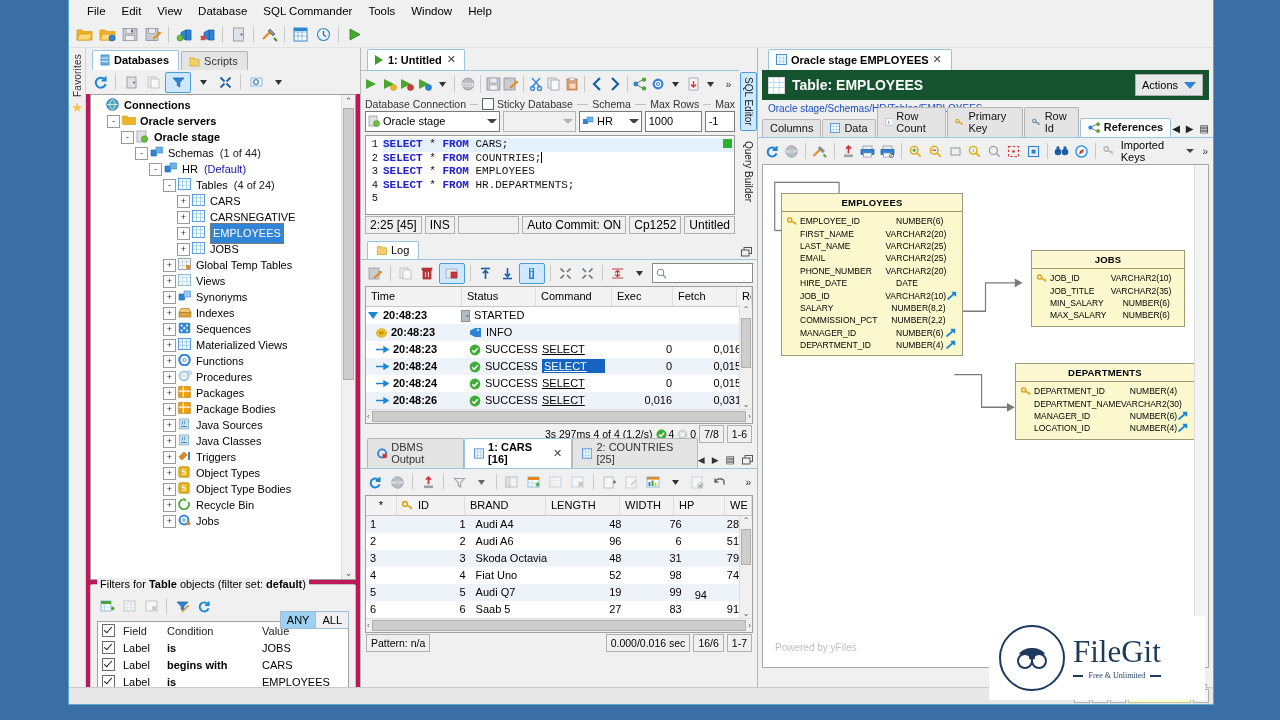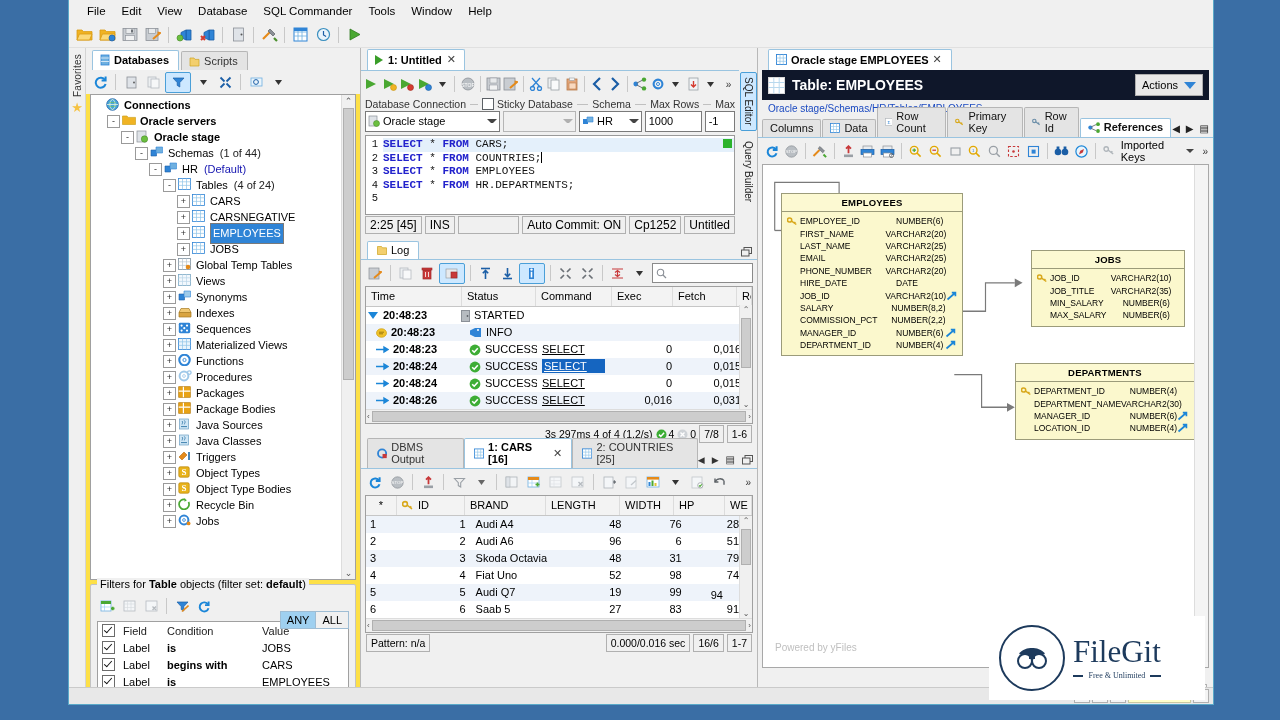--- a/index.html
+++ b/index.html
@@ -32,21 +32,21 @@
   .maintoolbar{height:25px;background:#f0f0f0;display:flex;align-items:center;padding-left:4px;gap:1px;flex:none;border-bottom:1px solid #e0e0e0;}
   .tb-btn{width:22px;height:22px;display:flex;align-items:center;justify-content:center;position:relative;}
   .tb-sep{width:1px;height:16px;background:#c8c8c8;margin:0 3px;}
   
   .body{flex:1;display:flex;min-height:0;background:#f0f0f0;}
   .favstrip{width:16px;background:#f0f0f0;border-right:1px solid #d4d4d4;
      display:flex;flex-direction:column;align-items:center;padding-top:6px;}
   .favstrip .vt{writing-mode:vertical-rl;transform:rotate(180deg);font-size:10px;color:#333;letter-spacing:.2px;}
   .star{margin-top:4px;color:#f5c242;font-size:13px;line-height:1;}
   
-  .leftpanel{width:274px;display:flex;flex-direction:column;background:#fde047;border-right:1px solid #b8b8b8;}
+  .leftpanel{width:274px;display:flex;flex-direction:column;background:#be185d;border-right:1px solid #b8b8b8;}
   .tabstrip{height:22px;display:flex;align-items:flex-end;padding-left:6px;gap:2px;background:#f0f0f0;}
   .tab{display:flex;align-items:center;gap:4px;padding:3px 9px 3px 7px;font-size:11px;
        background:#e4e4e4;border:1px solid #b6b6b6;border-bottom:none;border-radius:2px 2px 0 0;color:#333;}
   .tab.active{background:#fff;font-weight:bold;color:#000;border-color:#9ac4e0;padding-bottom:4px;}
   .minitb{height:24px;display:flex;align-items:center;gap:2px;padding:0 4px;background:#f0f0f0;}
   .mb{width:20px;height:20px;display:flex;align-items:center;justify-content:center;position:relative;}
   .mb.sel{background:#cde8ff;border:1px solid #4a9fd8;border-radius:2px;}
   .treebox{flex:1;margin:0 4px;background:#fff;border:1px solid #a0a0a0;overflow:hidden;position:relative;display:flex;}
   .tree{flex:1;padding:2px 0 0 2px;overflow:hidden;font-size:11px;line-height:16px;}
   .tnode{display:flex;align-items:center;height:16px;white-space:nowrap;}
@@ -129,21 +129,21 @@
   .grow>div{padding-left:5px;height:17px;line-height:17px;overflow:hidden;white-space:nowrap;}
   .grow.alt{background:#eef3fa;}
   .hscroll{height:13px;background:#f0f0f0;border-top:1px solid #ddd;display:flex;align-items:center;justify-content:space-between;padding:0 1px;font-size:8px;color:#555;}
   .hscroll .th{height:9px;background:#cdcdcd;border:1px solid #b0b0b0;}
   .logstatus{height:18px;display:flex;align-items:center;justify-content:flex-end;gap:3px;padding:1px 5px;font-size:10.5px;}
   
   .respanel{margin-top:4px;display:flex;flex-direction:column;}
   .restb{height:24px;display:flex;align-items:center;gap:2px;padding:1px 4px;border-top:1px solid #9ac4e0;background:#f0f0f0;}
   
   .rightpanel{flex:1;display:flex;flex-direction:column;background:#f0f0f0;border-left:1px solid #b8b8b8;min-width:0;}
-  .objhead{height:30px;background:#0f172a;display:flex;align-items:center;padding:0 6px;margin:0 4px;}
+  .objhead{height:30px;background:#14532d;display:flex;align-items:center;padding:0 6px;margin:0 4px;}
   .objhead .t{color:#fff;font-size:14px;font-weight:bold;margin-left:7px;}
   .actions{margin-left:auto;background:#e8e8e8;border:1px solid #aeaeae;height:20px;display:flex;align-items:center;gap:6px;padding:0 6px;font-size:11px;}
   .actions .cv{width:0;height:0;border-left:6px solid transparent;border-right:6px solid transparent;border-top:7px solid #2f84d6;}
   .breadcrumb{font-size:10px;color:#1a49c0;padding:3px 0 2px 6px;margin:0 4px;}
   .objtabs{height:21px;display:flex;align-items:flex-end;margin:0 4px;gap:1px;}
   .otab{display:flex;align-items:center;gap:4px;padding:2px 7px 3px;font-size:11px;background:#e4e4e4;border:1px solid #b6b6b6;border-bottom:none;border-radius:2px 2px 0 0;color:#111;}
   .otab.active{background:#fff;border-color:#9ac4e0;font-weight:bold;padding-bottom:4px;}
   .otabnav{margin-left:auto;display:flex;align-items:center;gap:6px;padding-bottom:3px;color:#222;font-size:10px;}
   .reftb{height:24px;display:flex;align-items:center;gap:2px;padding:1px 5px;border-top:1px solid #9ac4e0;background:#f0f0f0;}
   .impkeys{margin-left:auto;display:flex;align-items:center;gap:5px;font-size:11px;padding-right:4px;}
@@ -1417,21 +1417,21 @@
                 <div style="width:48px;text-align:right;padding-right:8px;">98</div>
                 <div style="width:45px;text-align:right;padding-right:8px;">74</div>
                 <div style="flex:1;"></div>
               </div>
               <div class="grow alt">
                 <div style="width:30px;text-align:left;padding-left:4px;">5</div>
                 <div style="width:62px;text-align:right;padding-right:8px;">5</div>
                 <div style="width:75px;padding-left:2px;">Audi Q7</div>
                 <div style="width:68px;text-align:right;padding-right:8px;">19</div>
                 <div style="width:48px;text-align:right;padding-right:8px;">99</div>
-                <div style="width:45px;text-align:center;padding-right:8px;margin-top:6px;">94</div>
+                <div style="width:45px;text-align:left;padding-right:8px;margin-top:6px;">94</div>
                 <div style="flex:1;"></div>
               </div>
               <div class="grow">
                 <div style="width:30px;text-align:left;padding-left:4px;">6</div>
                 <div style="width:62px;text-align:right;padding-right:8px;">6</div>
                 <div style="width:75px;padding-left:2px;">Saab 5</div>
                 <div style="width:68px;text-align:right;padding-right:8px;">27</div>
                 <div style="width:48px;text-align:right;padding-right:8px;">83</div>
                 <div style="width:45px;text-align:right;padding-right:8px;">91</div>
                 <div style="flex:1;"></div>

